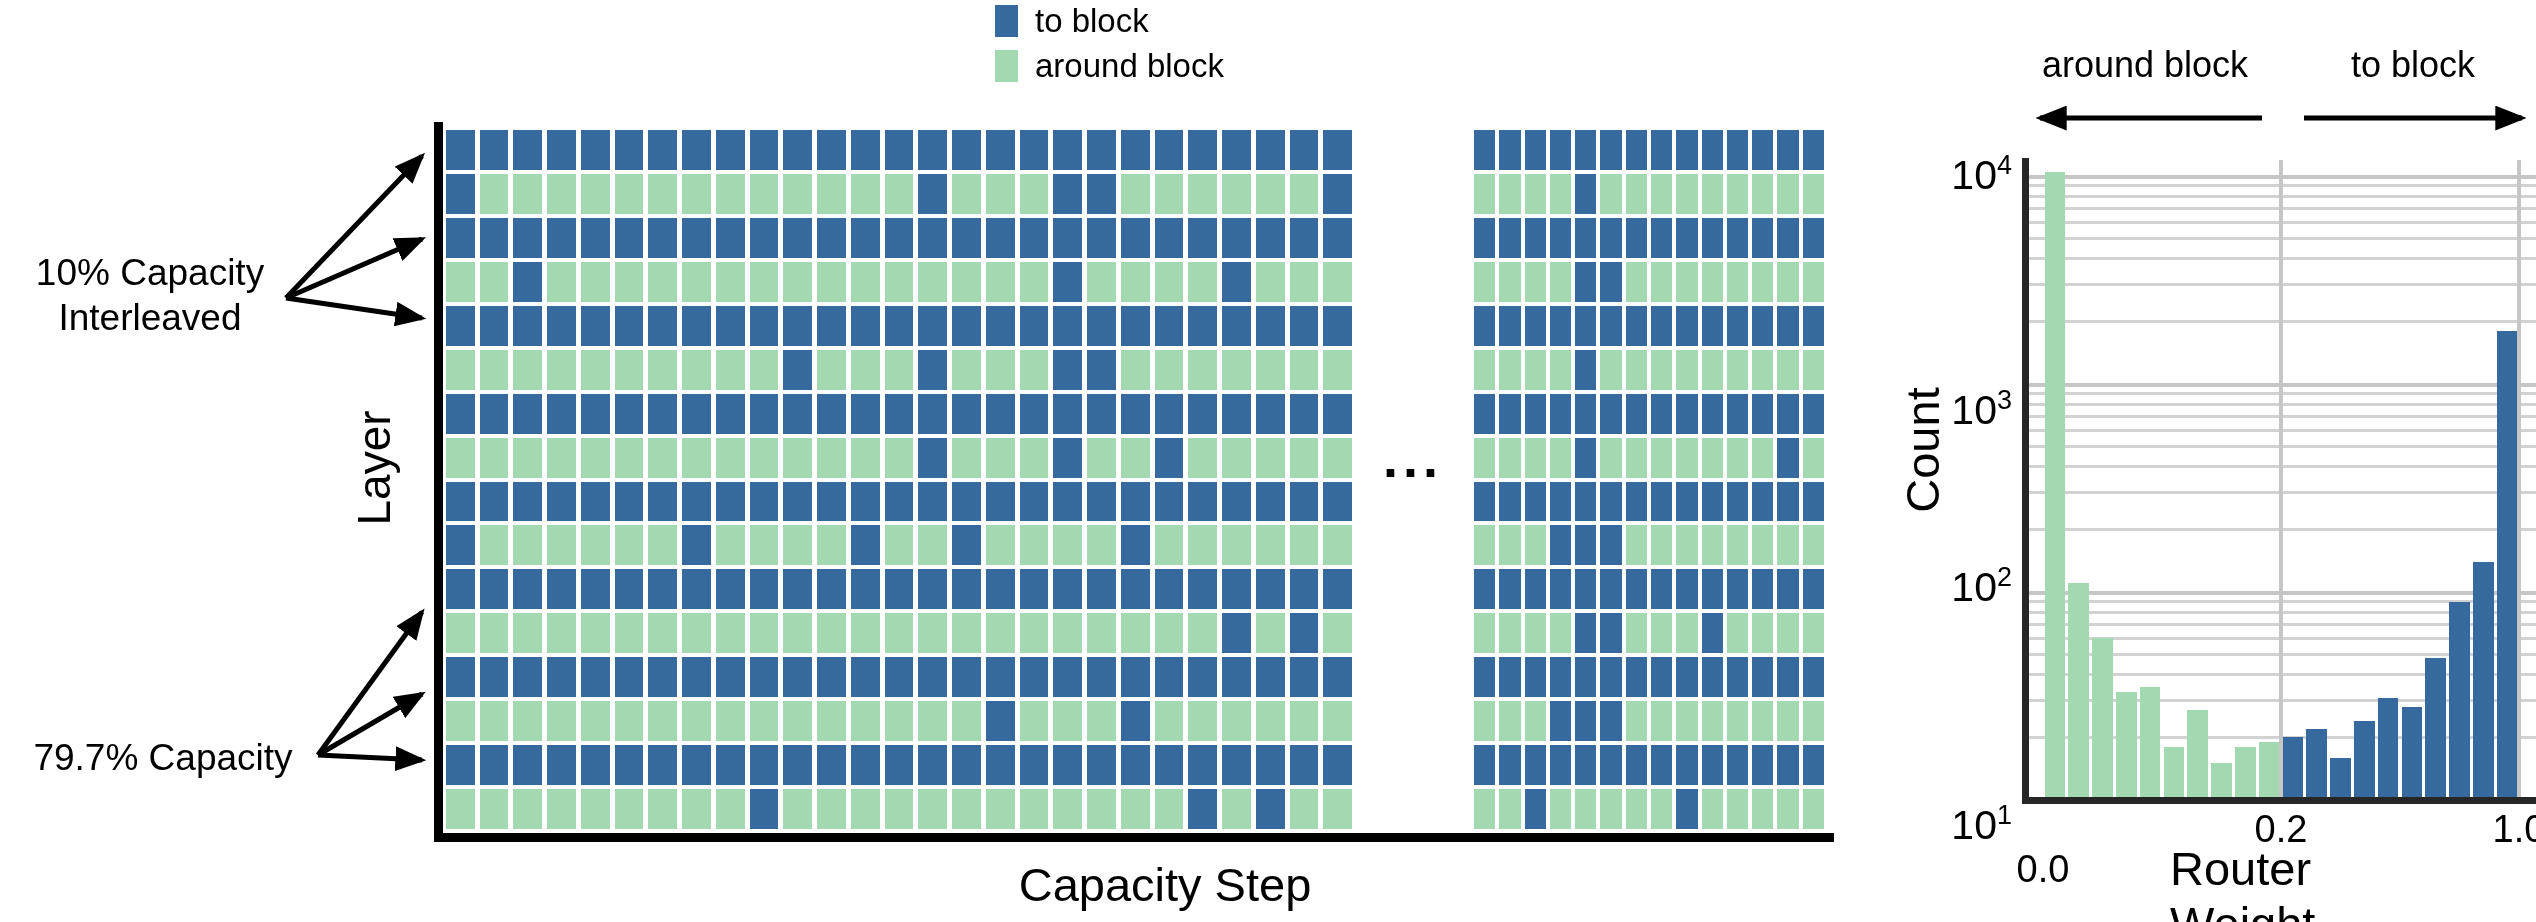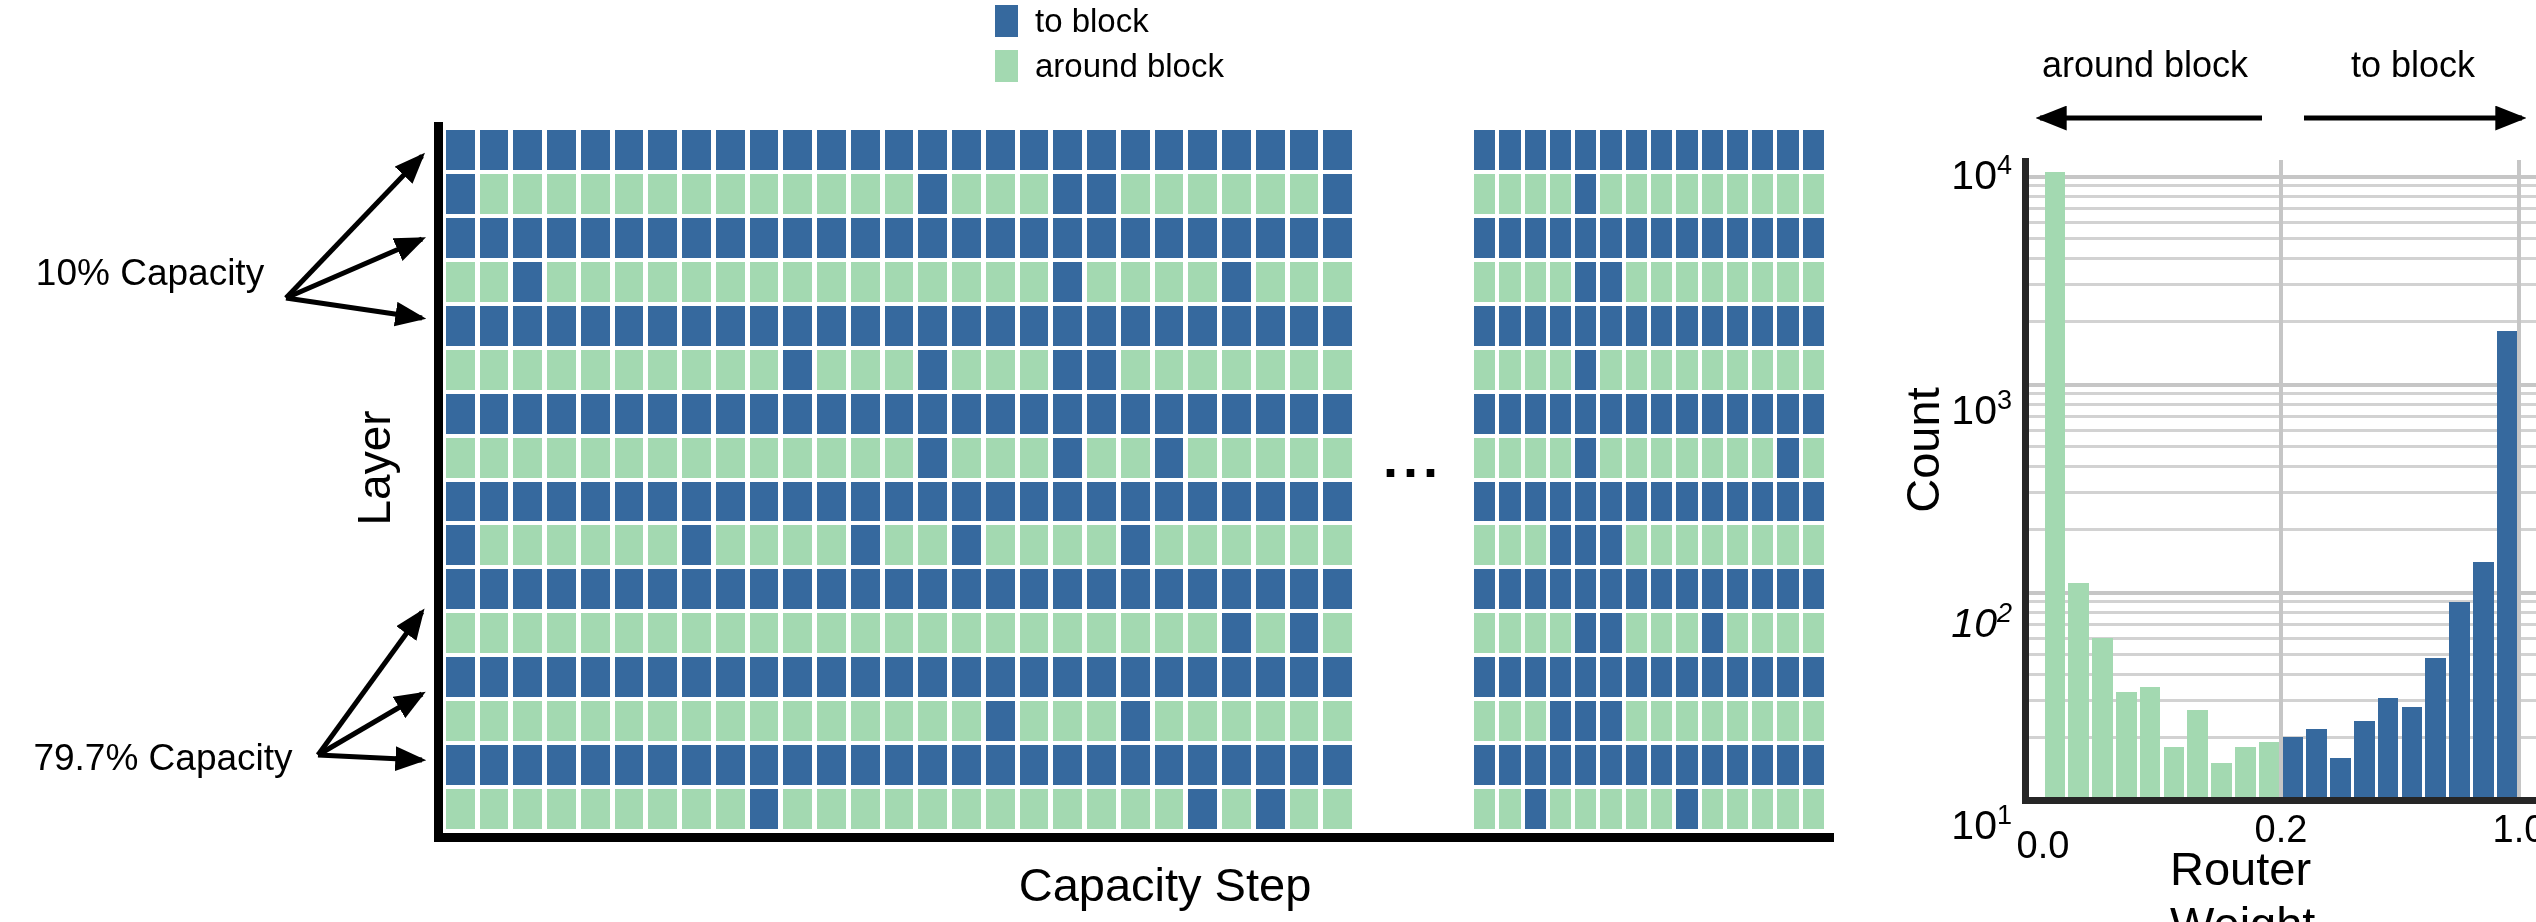--- a/index.html
+++ b/index.html
@@ -53,20 +53,21 @@
   </div>
   <div class="legend-item">
     <span class="swatch" id="sw-green" style="background: rgb(163, 217, 177);"></span>
     <span class="legend-label">around block</span>
   </div>
 </div>
 
 <div>
   <div class="abs cap-label" id="cap100">
     <div>10% Capacity</div>
+    <div>Interleaved</div>
   </div>
   <div class="abs cap-label" id="cap125">
     <div>79.7% Capacity</div>
   </div>
 
   <div class="abs spine" id="hm-yspine"></div>
   <div class="abs spine" id="hm-xspine"></div>
 
   <div id="main-grid" class="cellgrid">
       <div class="cell b"></div>
@@ -791,23 +792,23 @@
       <div class="hbar" style="left: 2472.9px; top: 561.605px; width: 20.8px; height: 235.395px; background: rgb(54, 105, 158);"></div>
       <div class="hbar" style="left: 2496.7px; top: 330.903px; width: 20.8px; height: 466.097px; background: rgb(54, 105, 158);"></div>
     </div>
 
   <div class="abs" id="h-yspine"></div>
   <div class="abs" id="h-xspine"></div>
 
   <div id="hist-ticks">
       <div class="ytick" style="left: 1932px; top: 150px;"><span>10</span><sup>4</sup></div>
       <div class="ytick" style="left: 1932px; top: 358px; margin-top: 27px;"><span>10</span><sup>3</sup></div>
-      <div class="ytick" style="left: 1932px; top: 598px; font-style: italic;"><span>10</span><sup>2</sup></div>
+      <div class="ytick" style="left: 1932px; top: 562px;"><span>10</span><sup>2</sup></div>
       <div class="ytick" style="left: 1932px; top: 800px;"><span>10</span><sup>1</sup></div>
-      <div class="xtick" style="left: 2043px; top: 824px;">0.0</div>
+      <div class="xtick" style="left: 2043px; top: 848px;">0.0</div>
       <div class="xtick" style="left: 2281px; top: 808px;">0.2</div>
       <div class="xtick" style="left: 2519px; top: 808px;">1.0</div>
     </div>
 
   <div class="abs" id="count-label">Count</div>
   <div class="abs ctr" id="rw-label">Router Weight</div>
 </div>
 
 <svg id="arrow-overlay" class="abs" width="2536" height="922">
   <defs>

